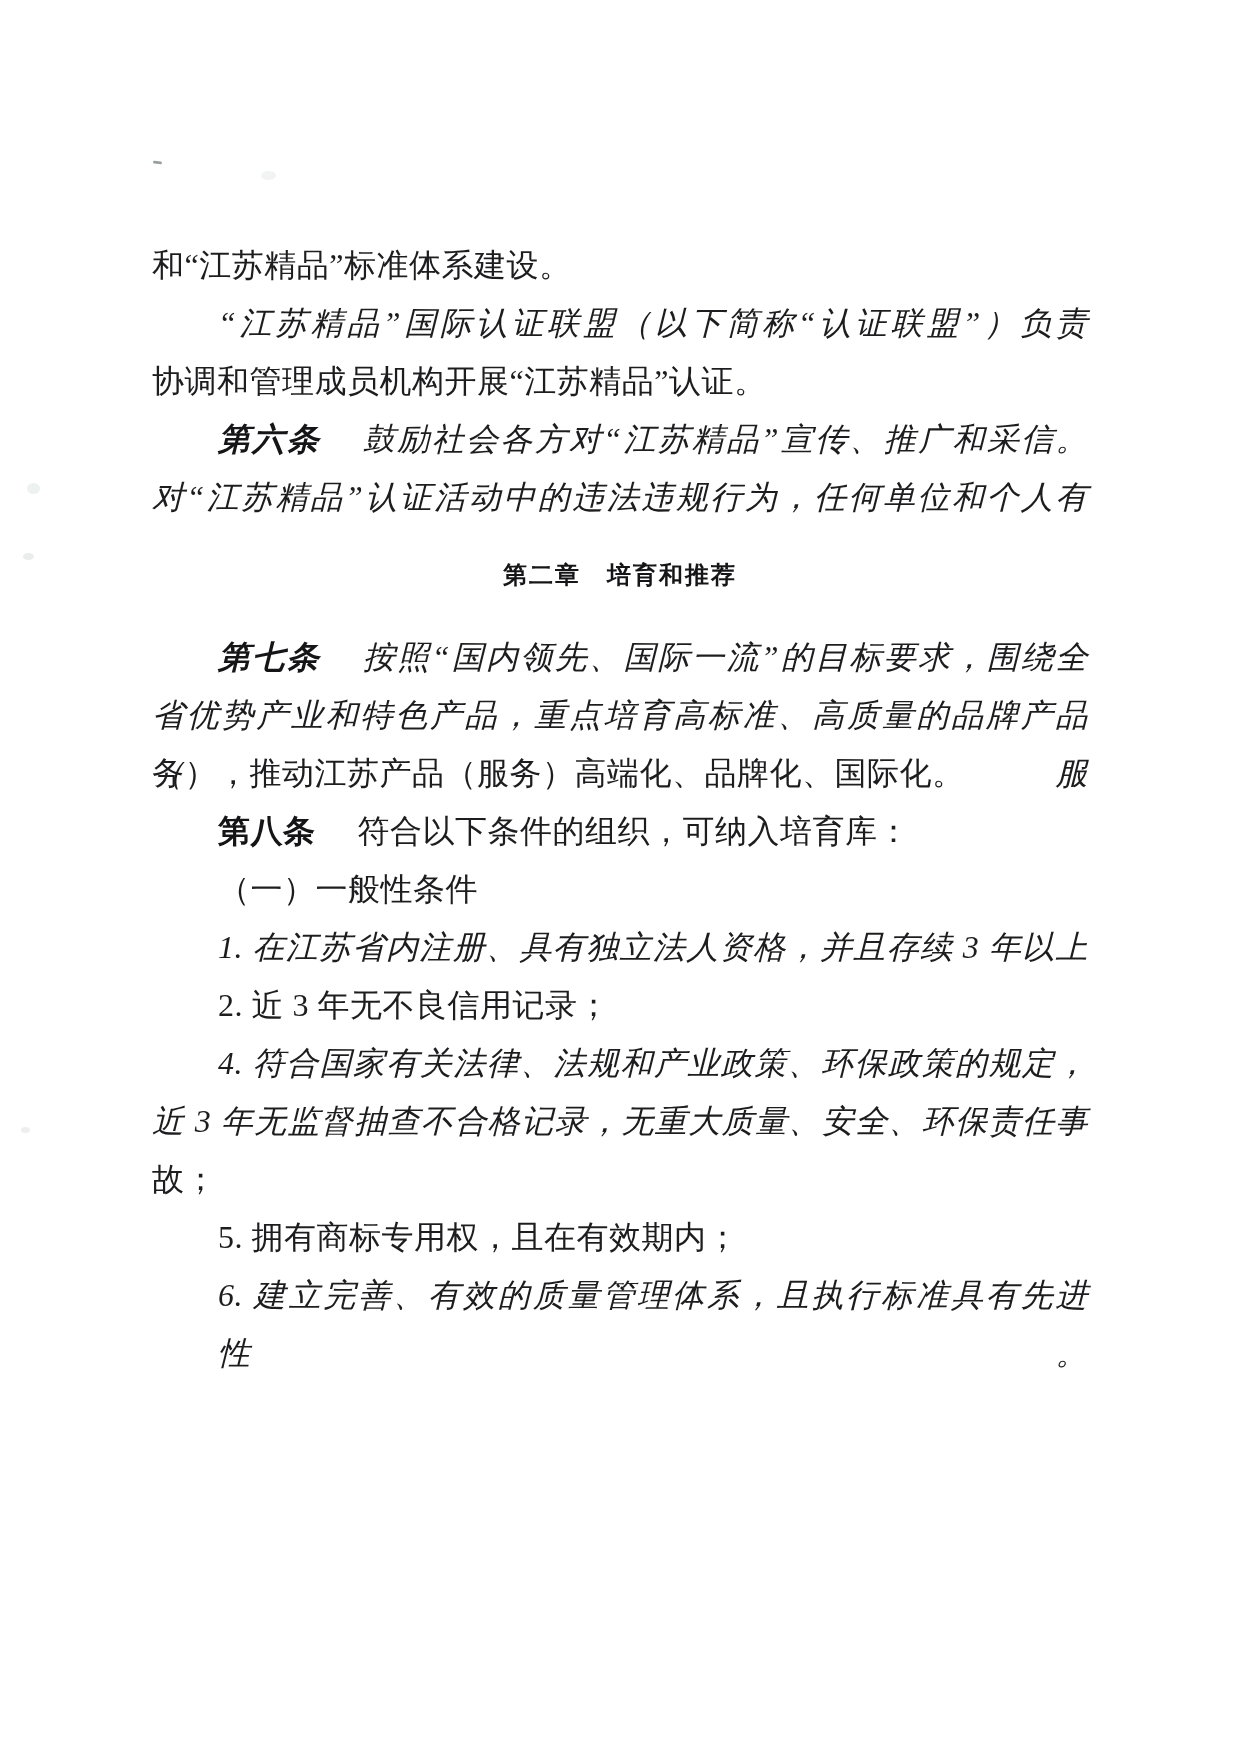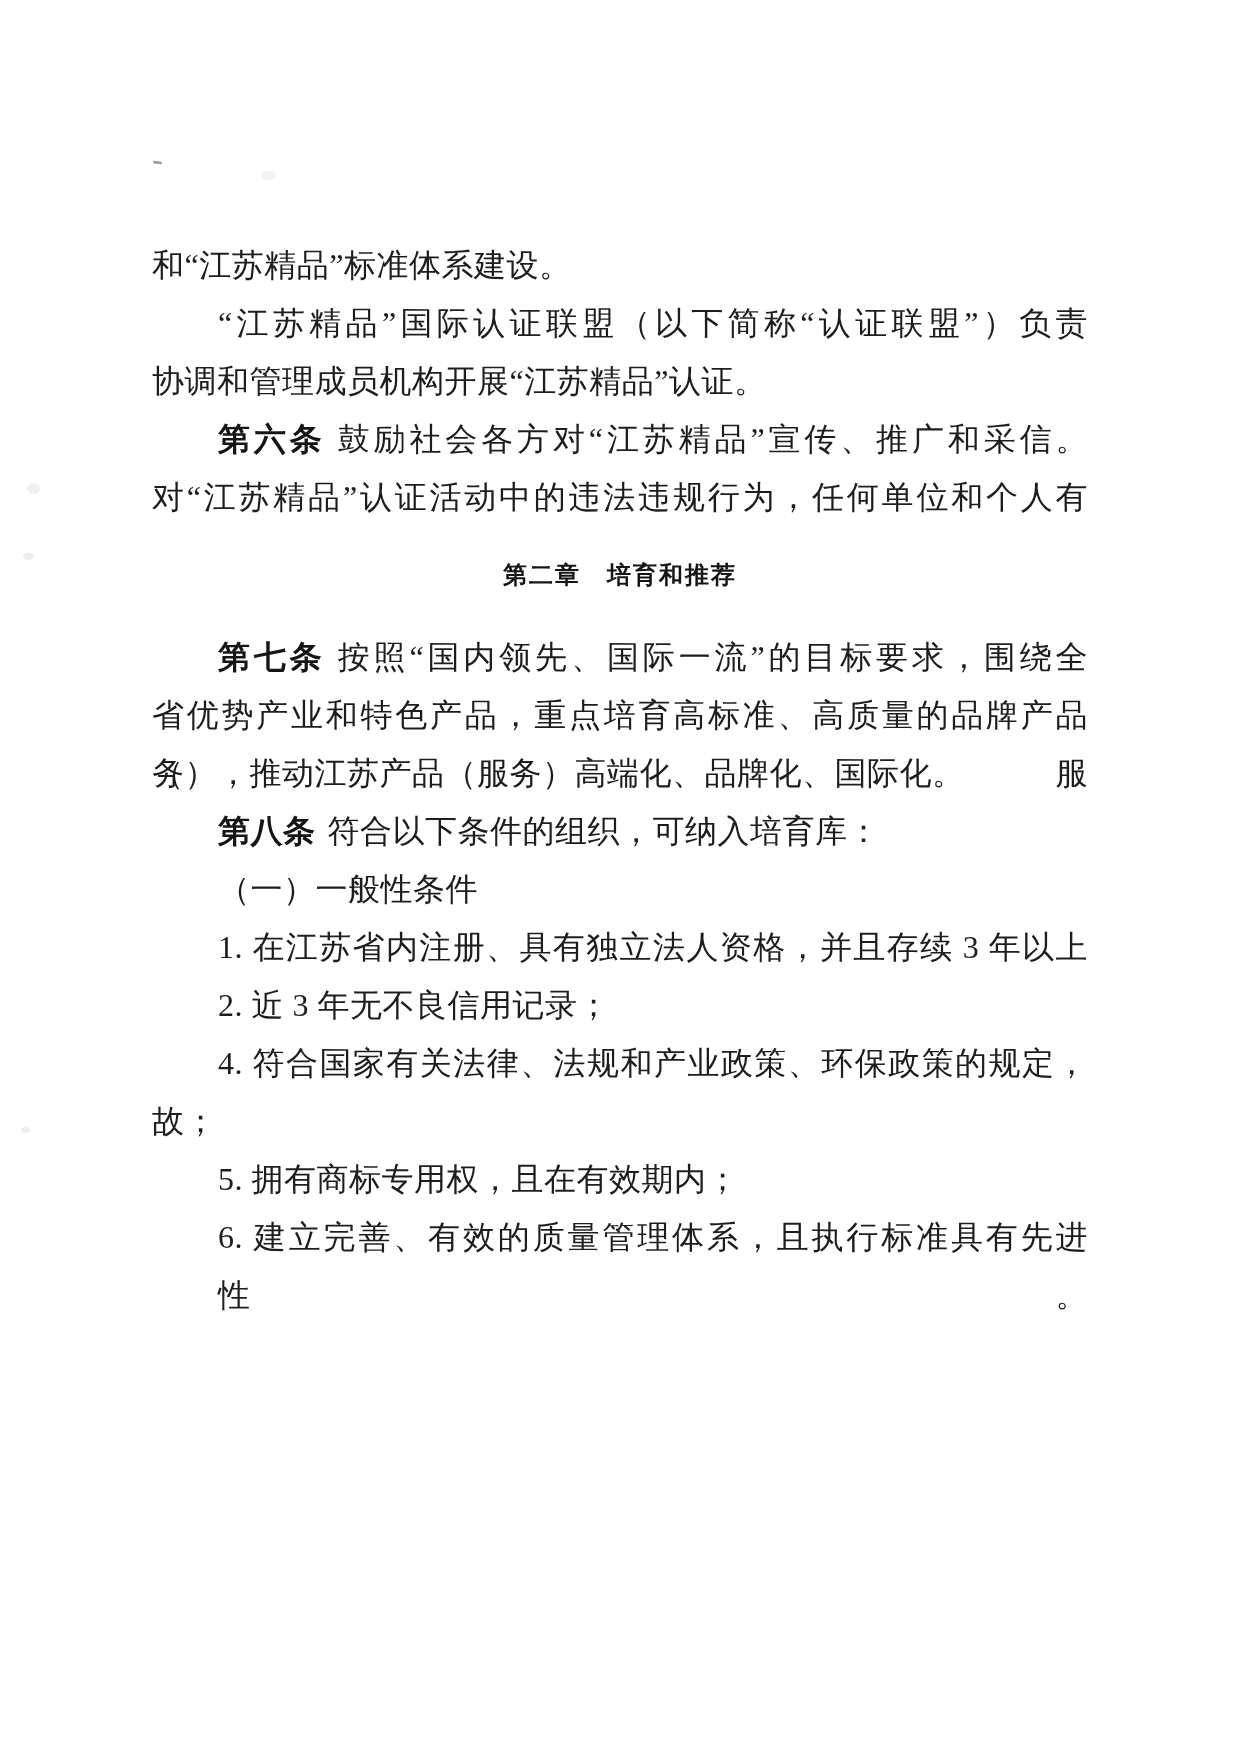--- a/index.html
+++ b/index.html
@@ -24,26 +24,27 @@
   .line {
     margin: 0;
     height: 58px;
     line-height: 58px;
     text-align: left;
   }
   .indent { padding-left: 66px; }
   .fill {
     text-align: justify;
     text-align-last: justify;
+    font-style: italic;
   }
   .article-label {
     font-family: "Liberation Sans", "DejaVu Sans", sans-serif;
     font-weight: 700;
     color: #151517;
-    margin-right: 12px;
+    margin-right: 42px;
   }
   .chapter {
     margin: 22px 0;
     height: 58px;
     line-height: 58px;
     text-align: center;
     font-size: 24px;
     font-weight: 700;
     letter-spacing: 2px;
     color: #151517;
@@ -118,20 +119,21 @@
     <p class="line indent">（一）一般性条件</p>
 
     <p class="line indent fill">1. 在江苏省内注册、具有独立法人资格，并且存续 3 年以上</p>
 
 
     <p class="line indent">2. 近 3 年无不良信用记录；</p>
 
 
     <p class="line indent fill">4. 符合国家有关法律、法规和产业政策、环保政策的规定，</p>
 
+    <p class="line fill">近 3 年无监督抽查不合格记录，无重大质量、安全、环保责任事</p>
 
     <p class="line">故；</p>
 
     <p class="line indent">5. 拥有商标专用权，且在有效期内；</p>
 
     <p class="line indent fill">6. 建立完善、有效的质量管理体系，且执行标准具有先进性。</p>
 
   </main>
 
   <div class="footer">

